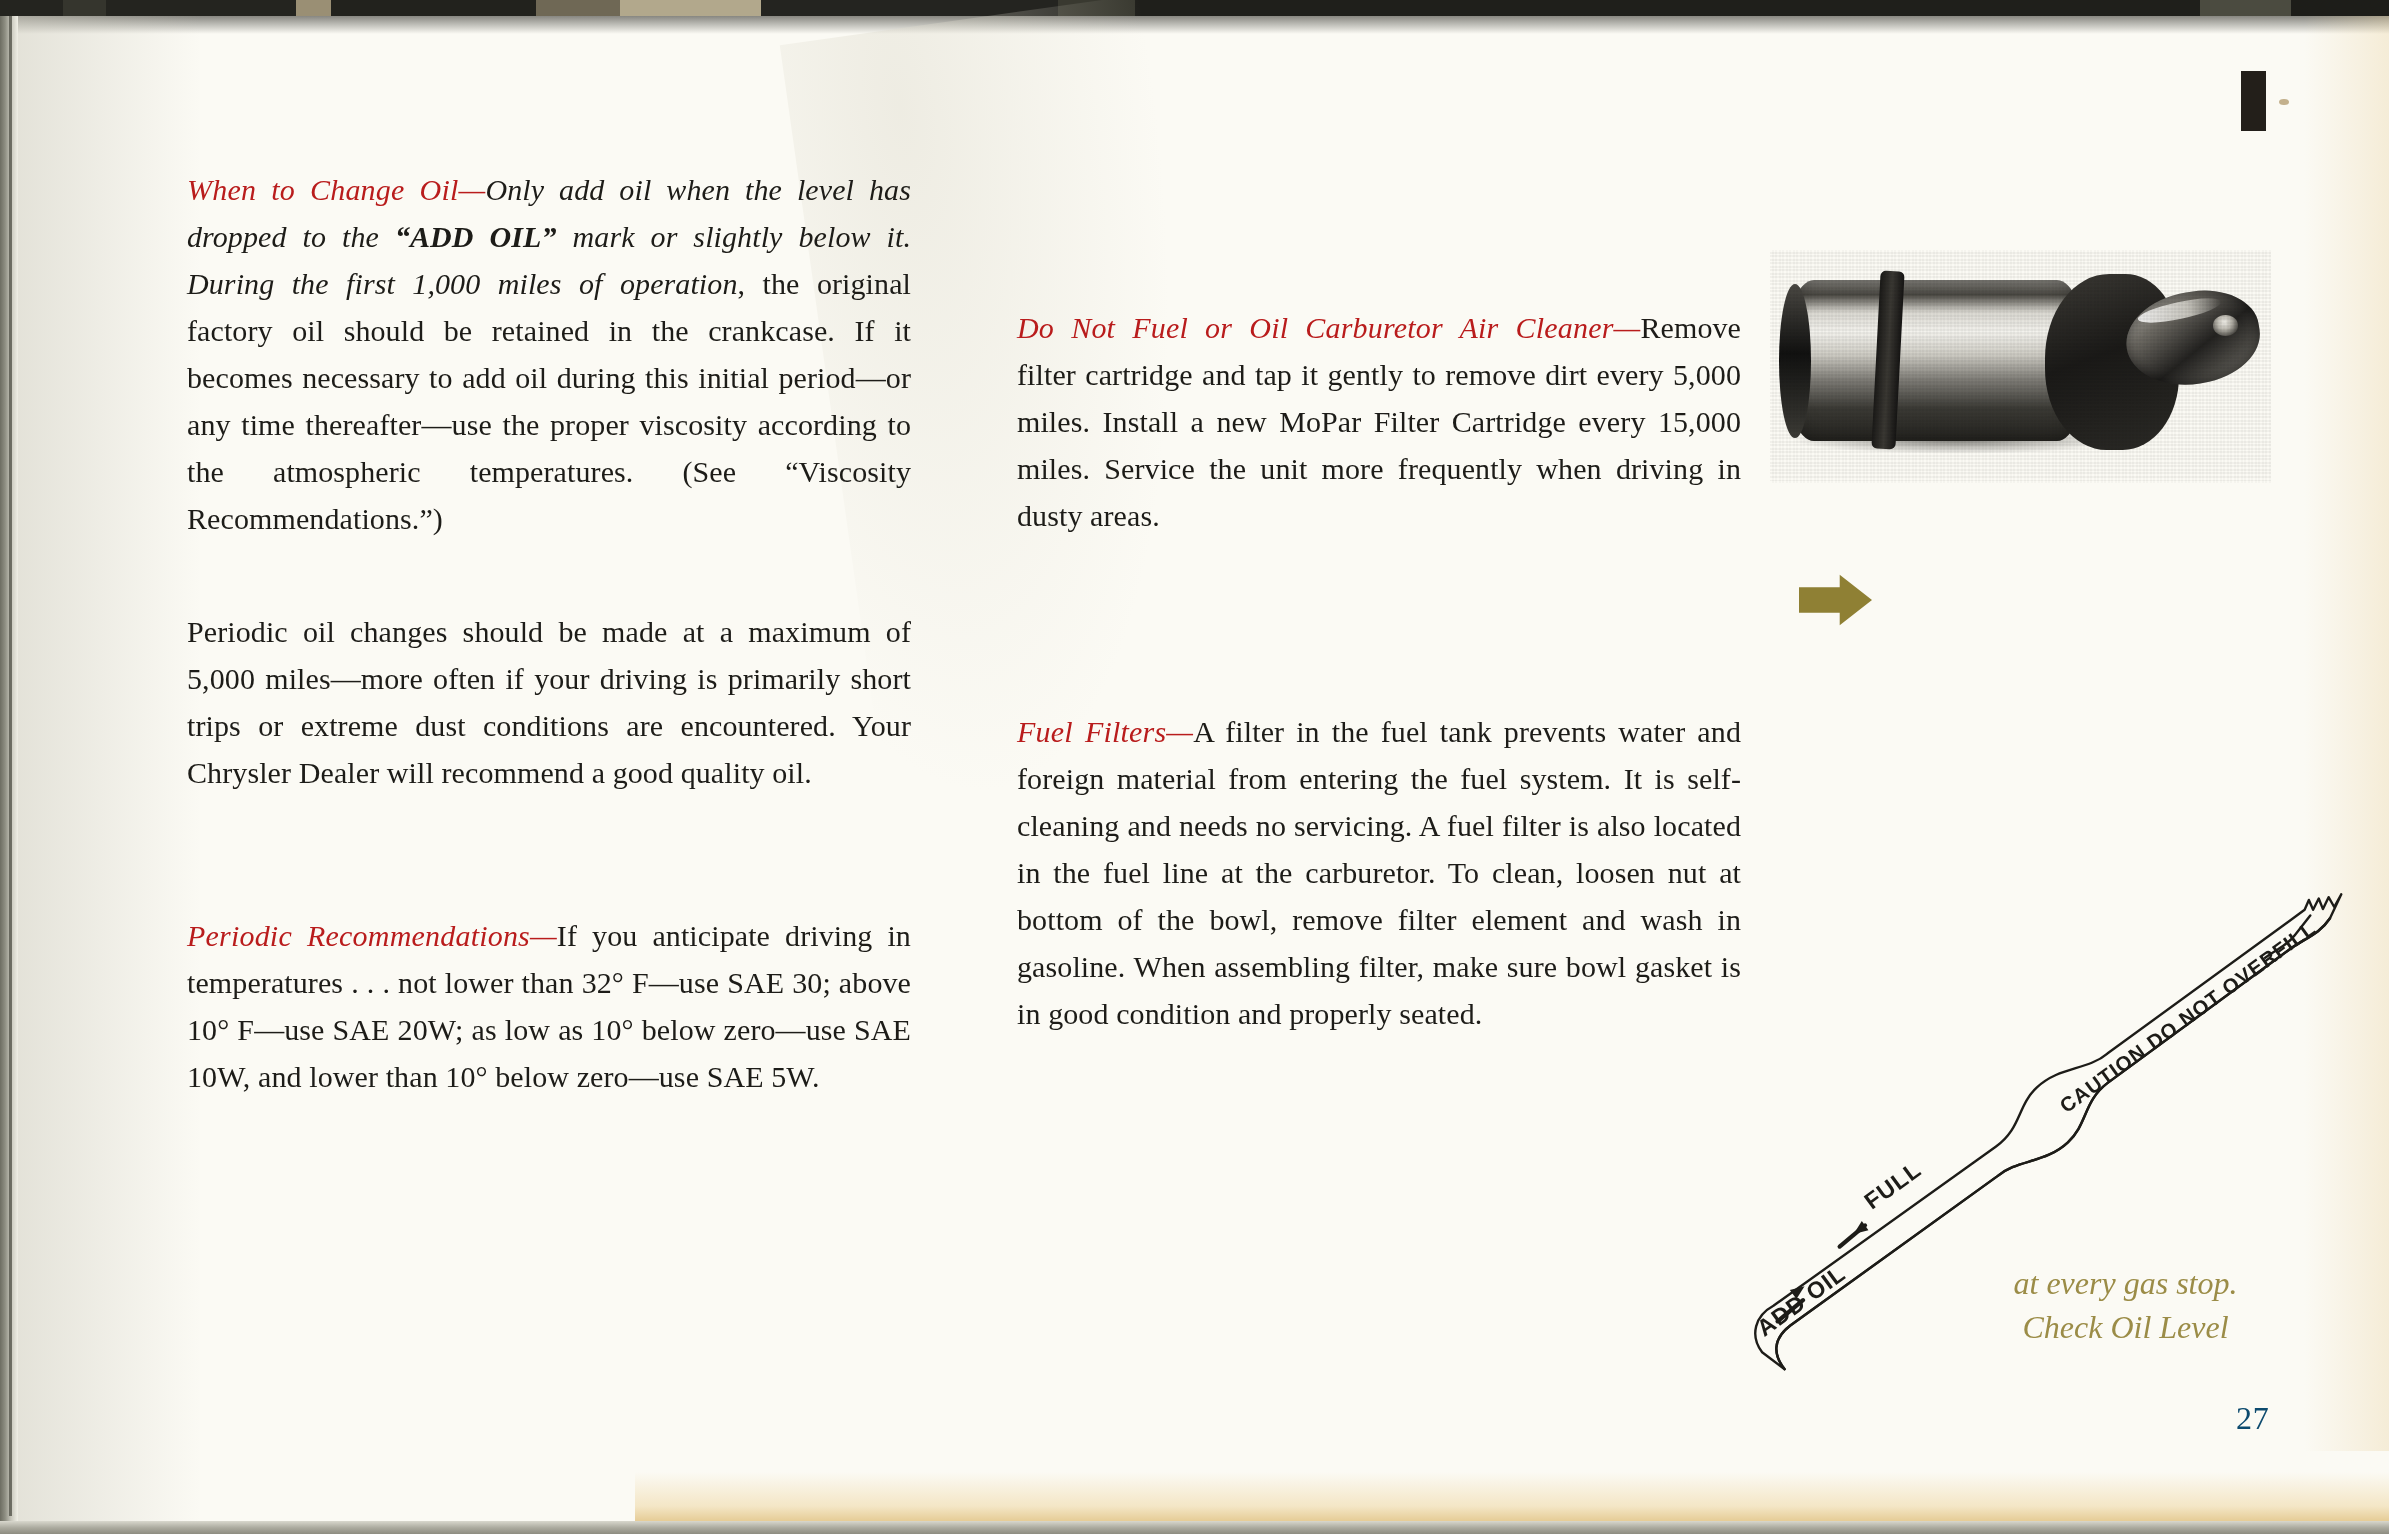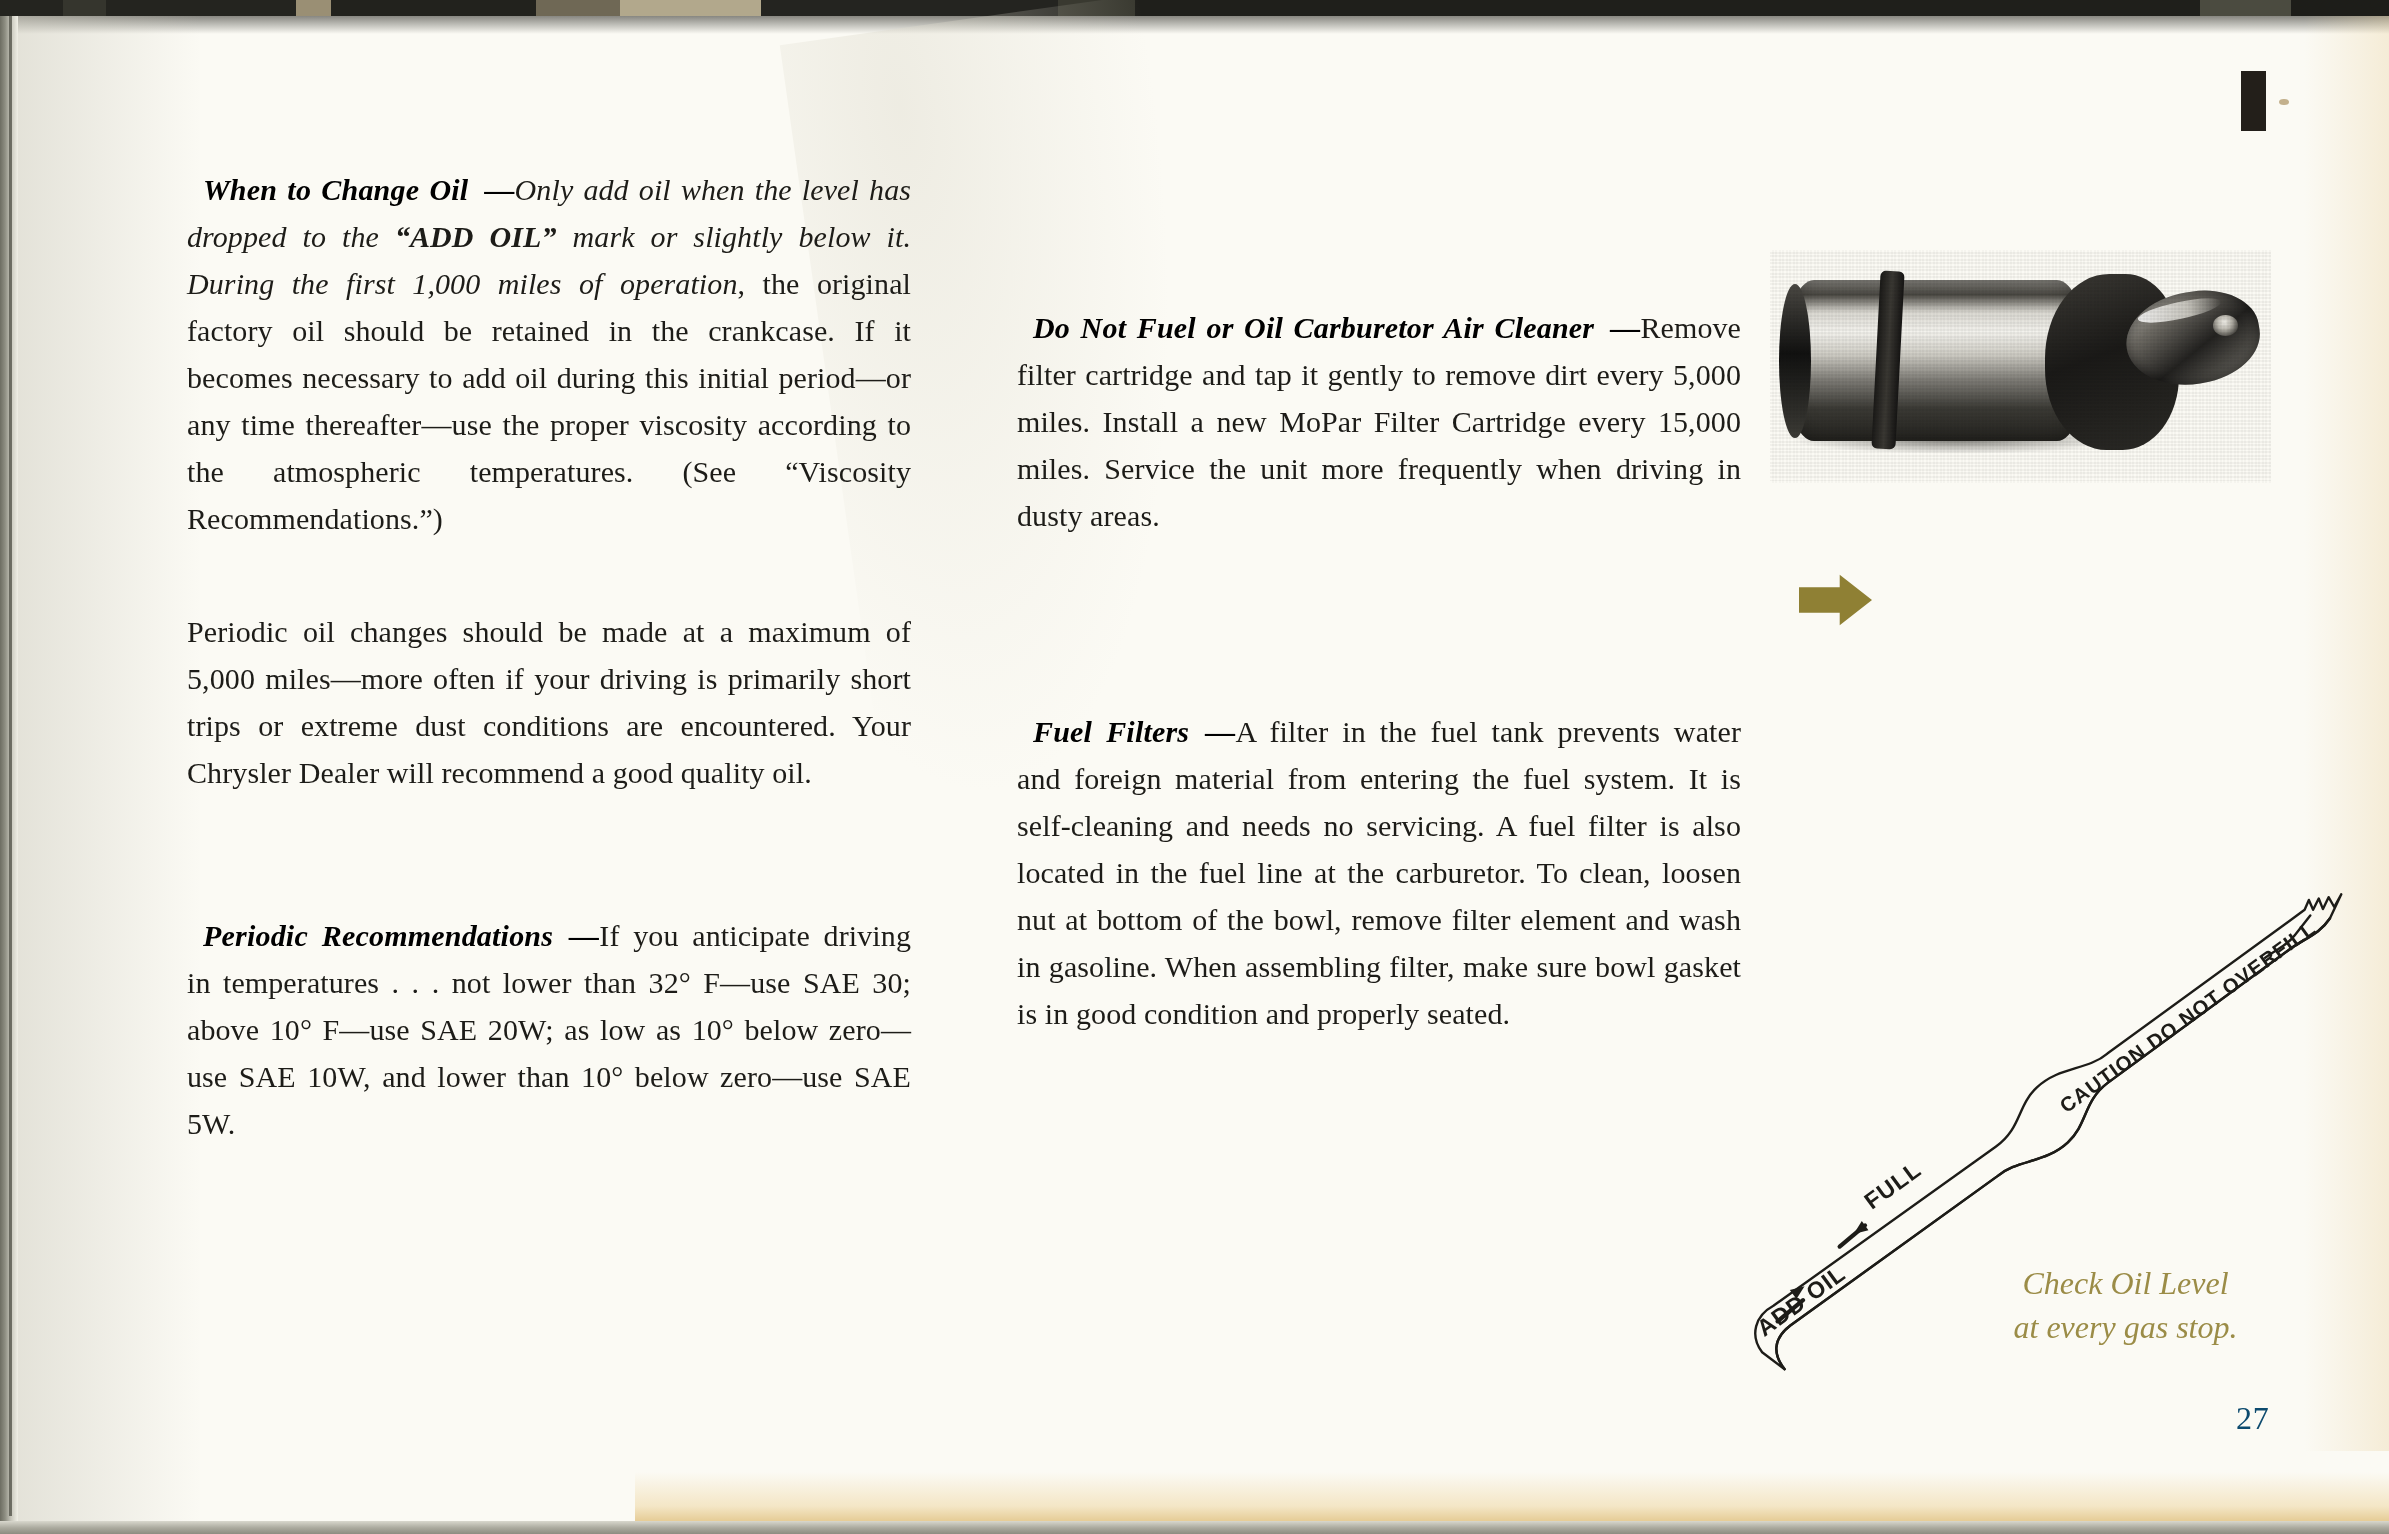--- a/index.html
+++ b/index.html
@@ -119,25 +119,24 @@
     text-align: justify;
     text-justify: inter-word;
     letter-spacing: 0.1px;
   }
   p.body:last-child { margin-bottom: 0; }
   .spacer-sm { height: 35px; }
   .spacer-md { height: 85px; }
   .spacer-lg { height: 138px; }
 
   .hd {
-    color: #000000;
+    color: #b91c1c;
     font-style: italic;
-    font-weight: bold;
+    font-weight: normal;
     letter-spacing: 0.2px;
-    margin-left: 16px;
   }
   .it { font-style: italic; }
   .q  { font-style: italic; font-weight: bold; }
 
   
   .photo-wrap {
     position: absolute;
     left: 1770px; top: 250px;
     width: 501px; height: 233px;
   }
@@ -359,20 +358,20 @@
     </g>
 
     <text x="0" y="0" transform="translate(92,704) rotate(-36)" fill="#1d1c18" font-family="'Liberation Sans', sans-serif" font-size="33" font-weight="bold" letter-spacing="1.4" text-anchor="middle">ADD OIL</text>
 
     <g transform="translate(74,686) rotate(-36)">
       <polygon points="20,0 0,-8 0,8" fill="#1d1c18"></polygon>
     </g>
   </svg>
 
   <div class="dip-caption">
+    <div>at every gas stop.</div>
     <div>Check Oil Level</div>
-    <div>at every gas stop.</div>
   </div>
 
   <div class="pageno">27</div>
 
 </div>
 
 
 </body></html>

